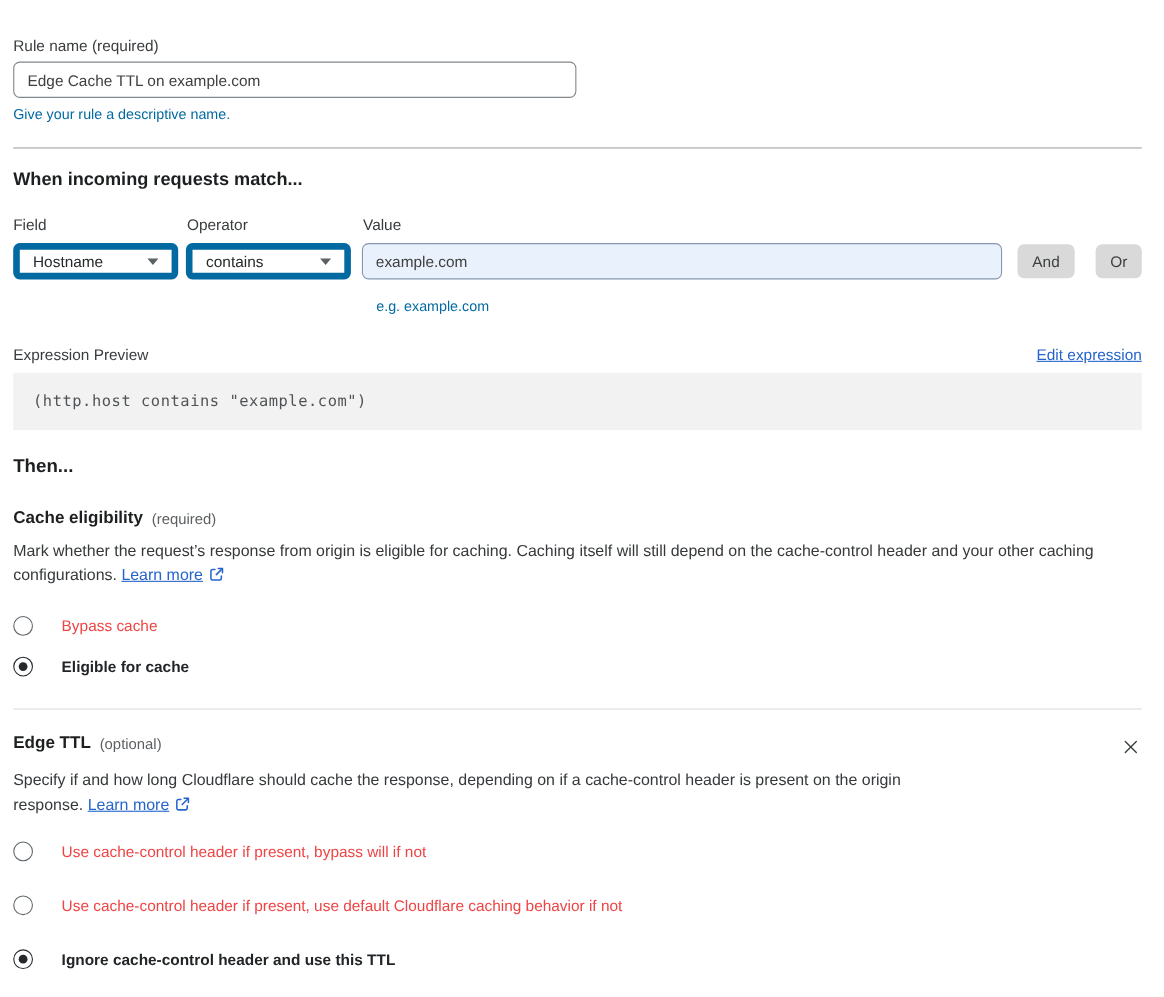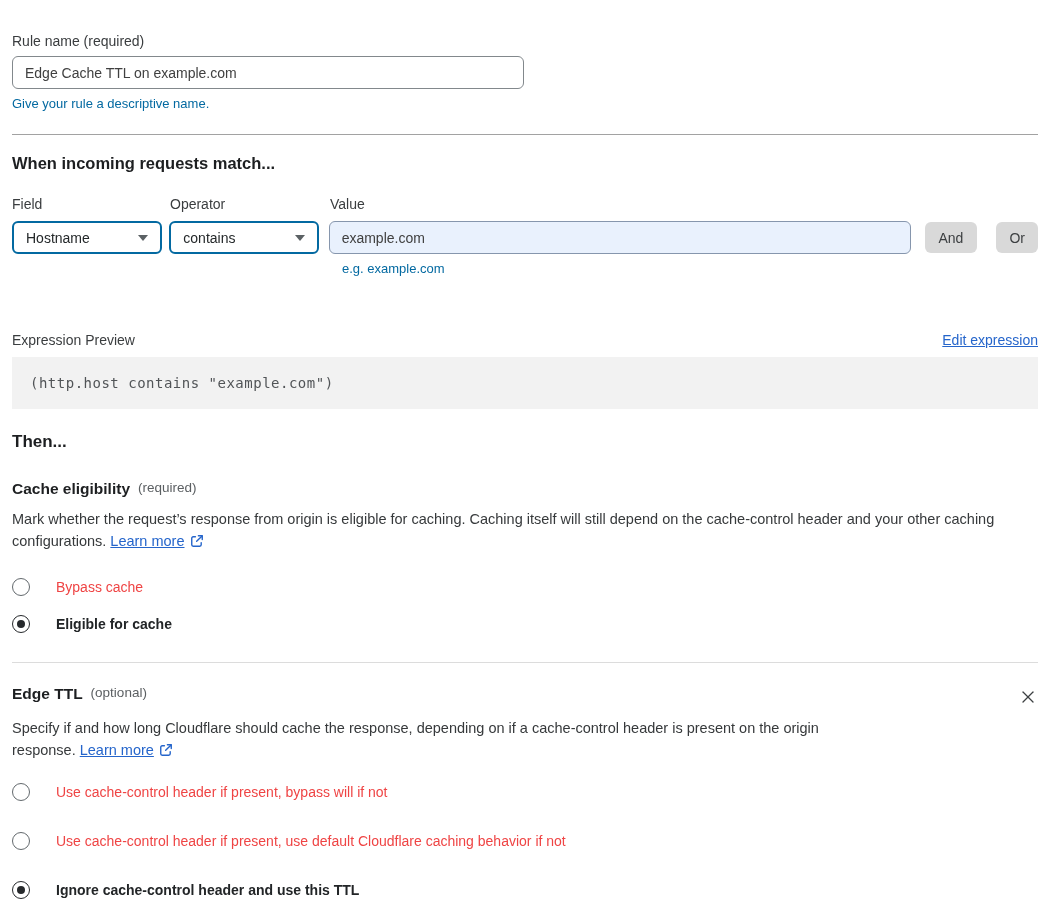--- a/index.html
+++ b/index.html
@@ -31,21 +31,21 @@
 
   .section-heading { font-size: 16.5px; font-weight: 700; color: #1d1f21; margin-top: 19px; }
 
   .builder-labels { display: flex; margin-top: 23px; }
   .builder-labels .lbl-field { width: 158px; }
   .builder-labels .lbl-operator { width: 160px; }
 
   .builder-row { display: flex; align-items: center; margin-top: 9px; }
 
   .select {
-    height: 33px; border: 2px solid #0369a1; border-radius: 6px; background: #fff;
+    height: 33px; border: 6px solid #0369a1; border-radius: 6px; background: #fff;
     display: flex; align-items: center; justify-content: space-between;
     padding: 0 12px; cursor: pointer; color: #24282a;
   }
   .select-field { width: 151px; margin-right: 7px; }
   .select-operator { width: 150px; margin-right: 10px; }
 
   .caret-down {
     width: 0; height: 0;
     border-left: 5px solid transparent; border-right: 5px solid transparent;
     border-top: 6px solid #5b6164;
@@ -56,35 +56,35 @@
   }
 
   .conj-btn {
     height: 31px; border: none; border-radius: 6px; background: #d9d9d9;
     color: #3c3f41; font-size: 14px; font-family: "Liberation Sans", sans-serif;
     padding: 0 14px; cursor: pointer;
   }
   .btn-and { margin-left: 14px; }
   .btn-or { margin-left: 19px; padding: 0 13px; }
 
-  .value-help { margin-left: 330px; margin-top: 7px; }
-
-  .preview-row { display: flex; justify-content: space-between; align-items: flex-end; margin-top: 56px; text-align: center; }
+  .value-help { margin-left: 330px; margin-top: 17px; }
+
+  .preview-row { display: flex; justify-content: space-between; align-items: flex-end; margin-top: 28px; text-align: center; }
   .link { color: #2565cb; text-decoration: underline; cursor: pointer; }
 
   .code-block {
     margin-top: 9px; background: #f2f2f2; height: 52px;
     display: flex; align-items: center; padding: 0 18px;
     font-family: "DejaVu Sans Mono", monospace; font-size: 14px; color: #515457;
     letter-spacing: .5px;
   }
 
   .then-heading { font-size: 17px; font-weight: 700; color: #1d1f21; margin-top: 23px; }
 
-  .subsection-head { margin-top: 28px; display: flex; align-items: flex-start; }
+  .subsection-head { margin-top: 28px; display: flex; align-items: center; }
   .subsection-title { font-size: 15.5px; font-weight: 700; color: #1d1f21; }
   .qualifier { font-size: 13.5px; color: #5b5f62; margin-left: 8px; }
 
   .desc { font-size: 14.5px; color: #36393b; line-height: 21.5px; margin-top: 11px; }
   .desc .link { font-size: 14.5px; }
   .desc-edge { max-width: 838px; margin-top: 8px; }
 
   .ext-icon { display: inline-block; vertical-align: -2px; margin-left: 5px; }
 
   .radio-row { display: flex; align-items: center; cursor: pointer; }

